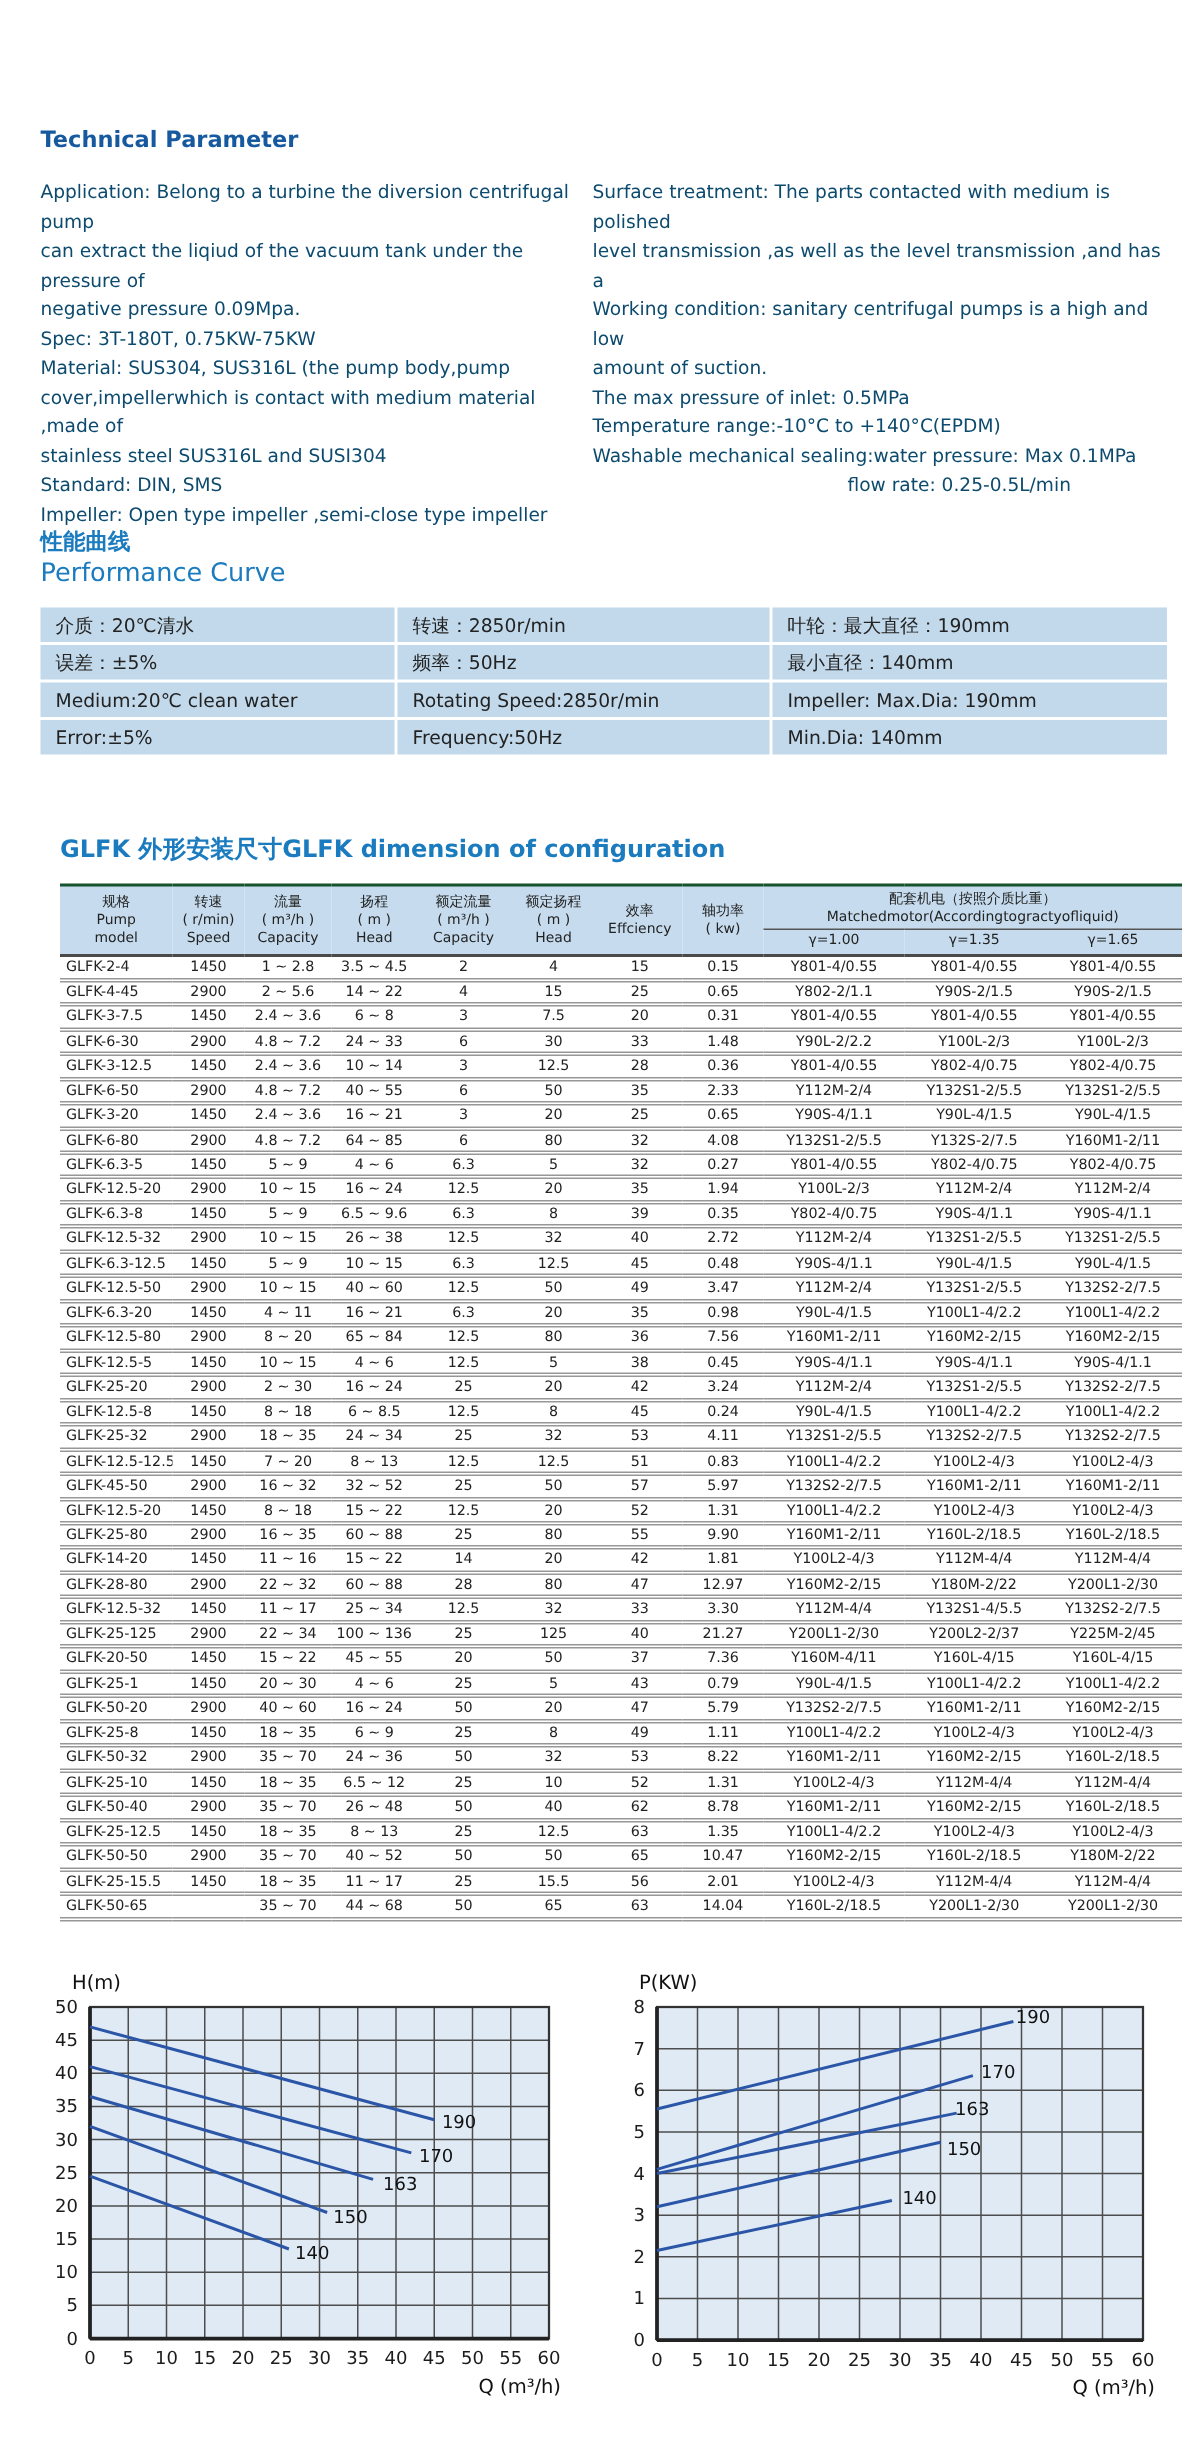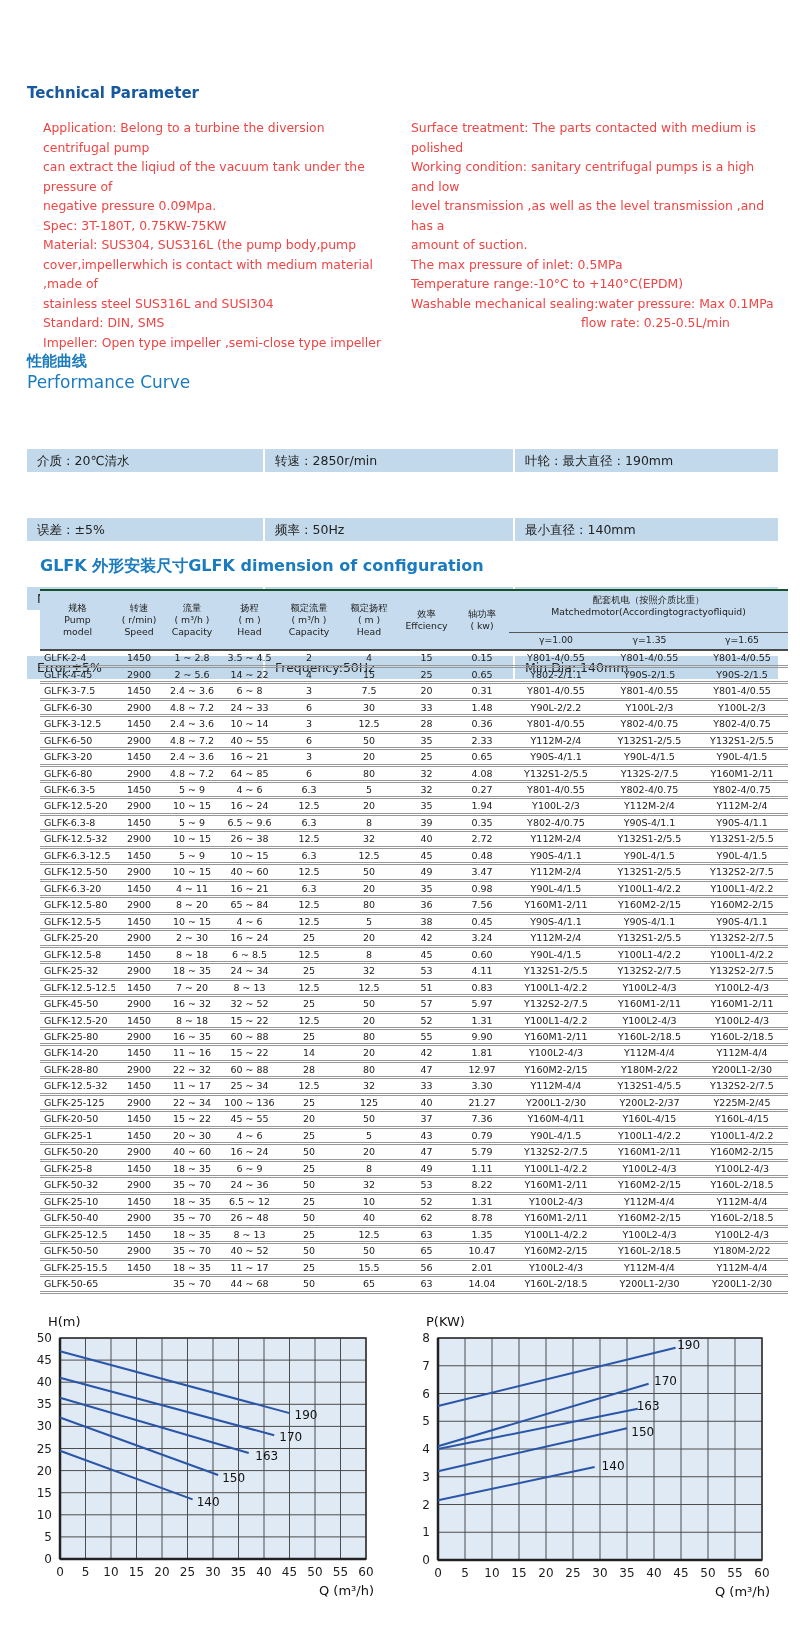--- a/index.html
+++ b/index.html
@@ -5,37 +5,37 @@
   html,body{margin:0;padding:0;}
   body{width:800px;height:1641px;position:relative;background:#fff;
        font-family:"DejaVu Sans","Liberation Sans",sans-serif;color:#333;overflow:hidden;}
 
   
   .tech{position:absolute;left:27px;top:84px;width:752px;}
   .tech-title{margin:0 0 16px;font-size:15px;font-weight:bold;color:#17599f;}
   .tech-cols{display:flex;}
   .tech-col.left{width:368px;}
   .tech-col.right{width:384px;}
-  .tech-line{font-size:12.4px;line-height:19.5px;color:#ef4444;margin-left:16px;}
+  .tech-line{font-size:12.4px;line-height:19.5px;color:#0c4a6e;}
   .tech-col.right .tech-line:last-child{padding-left:170px;}
 
   
   .perf{position:absolute;left:27px;top:352px;width:747px;}
   .perf-zh{margin:0;font-size:15px;font-weight:bold;color:#1b7bbf;line-height:19px;}
   .perf-en{margin:0 0 12px;font-size:17px;font-weight:normal;color:#1b7bbf;line-height:22px;}
   .perf-row{display:grid;grid-template-columns:236px 248px 263px;margin-bottom:2px;column-gap:2px;}
-  .perf-cell{background:#c2d9eb;font-size:12.5px;color:#222;padding:3px 0 3px 10px;height:17px;line-height:17px;white-space:nowrap;overflow:hidden;margin-top:44px;}
+  .perf-cell{background:#c2d9eb;font-size:12.5px;color:#222;padding:3px 0 3px 10px;height:17px;line-height:17px;white-space:nowrap;overflow:hidden;}
 
   
   .dim{position:absolute;left:40px;top:556px;width:748px;}
   .dim-title{margin:0 0 12px;font-size:16px;font-weight:bold;color:#1b7bbf;}
   .dim table{width:100%;border-collapse:collapse;border-top:2px solid #14532d;table-layout:fixed;}
   .dim thead th{background:#c6dcee;font-weight:normal;font-size:9.3px;line-height:1.3;color:#222;
                 padding:3px 1px;border-bottom:2px solid #4a4a4a;vertical-align:middle;}
-  .dim thead th.motor-head{border-bottom:1px solid #555;padding-bottom:14px;}
+  .dim thead th.motor-head{border-bottom:1px solid #555;padding-bottom:1px;}
   .dim thead tr.sub th{font-size:9.3px;padding:1px 1px 3px;}
   .dim tbody td{font-size:9.5px;color:#222;text-align:center;padding:2px 2px 1.5px;
                 border-bottom:3px double #979797;line-height:1.05;white-space:nowrap;overflow:hidden;}
   .dim tbody td.model{text-align:left;padding-left:4px;}
 
   
   .charts{position:absolute;left:20px;top:1300px;width:770px;display:flex;}
   #chart-h{width:372px;height:330px;display:block;}
   #chart-p{width:385px;height:330px;display:block;margin-left:3px;}
   svg text{font-family:"DejaVu Sans","Liberation Sans",sans-serif;}
@@ -59,22 +59,22 @@
           <div class="tech-line">Spec: 3T-180T, 0.75KW-75KW</div>
           <div class="tech-line">Material: SUS304, SUS316L (the pump body,pump</div>
           <div class="tech-line">cover,impellerwhich is contact with medium material ,made of</div>
           <div class="tech-line">stainless steel SUS316L and SUSI304</div>
           <div class="tech-line">Standard: DIN, SMS</div>
           <div class="tech-line">Impeller: Open type impeller ,semi-close type impeller</div>
         </div>
       <div class="tech-col right">
 
       <div class="tech-line">Surface treatment: The parts contacted with medium is polished</div>
+          <div class="tech-line">level transmission ,as well as the level transmission ,and has a</div>
           <div class="tech-line">Working condition: sanitary centrifugal pumps is a high and low</div>
-          <div class="tech-line">level transmission ,as well as the level transmission ,and has a</div>
           <div class="tech-line">amount of suction.</div>
           <div class="tech-line">The max pressure of inlet: 0.5MPa</div>
           <div class="tech-line">Temperature range:-10°C to +140°C(EPDM)</div>
           <div class="tech-line">Washable mechanical sealing:water pressure: Max 0.1MPa</div>
           <div class="tech-line">flow rate: 0.25-0.5L/min</div>
         </div>
     </div>
   </section>
 
   <section class="perf">
@@ -397,21 +397,21 @@
           </tr>
 
           <tr>
             <td class="model">GLFK-12.5-8</td>
             <td>1450</td>
             <td>8 ~ 18</td>
             <td>6 ~ 8.5</td>
             <td>12.5</td>
             <td>8</td>
             <td>45</td>
-            <td>0.60</td>
+            <td>0.24</td>
             <td>Y90L-4/1.5</td>
             <td>Y100L1-4/2.2</td>
             <td>Y100L1-4/2.2</td>
           </tr>
 
           <tr>
             <td class="model">GLFK-25-32</td>
             <td>2900</td>
             <td>18 ~ 35</td>
             <td>24 ~ 34</td>

